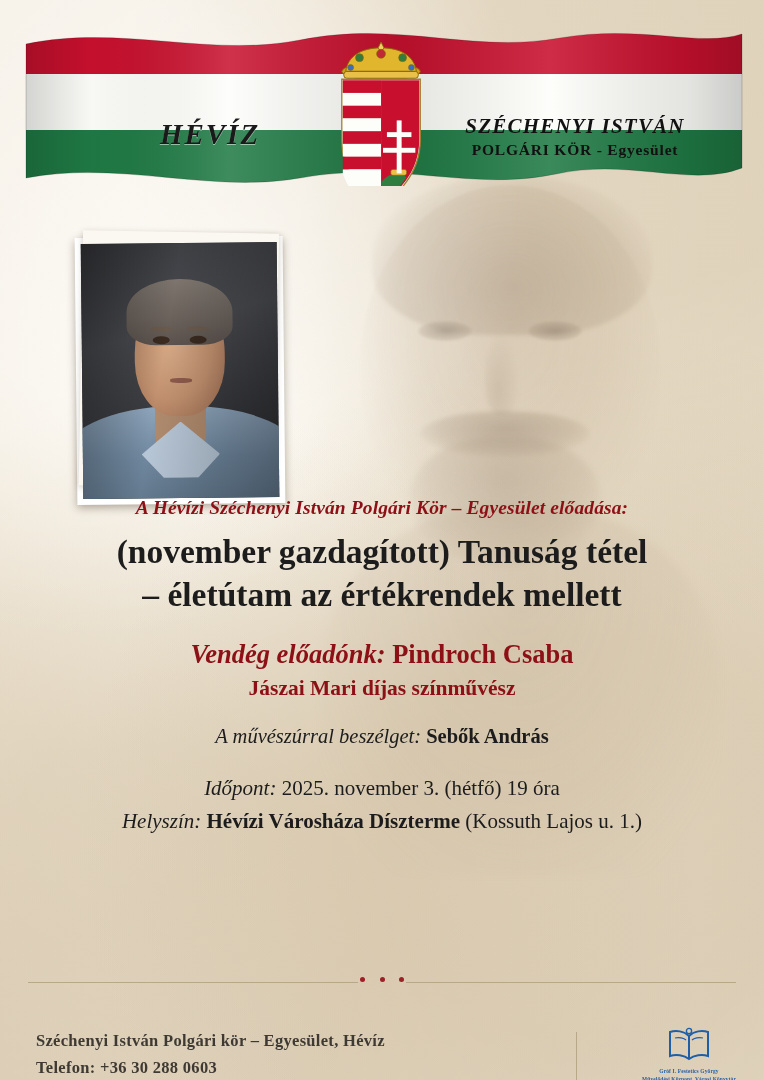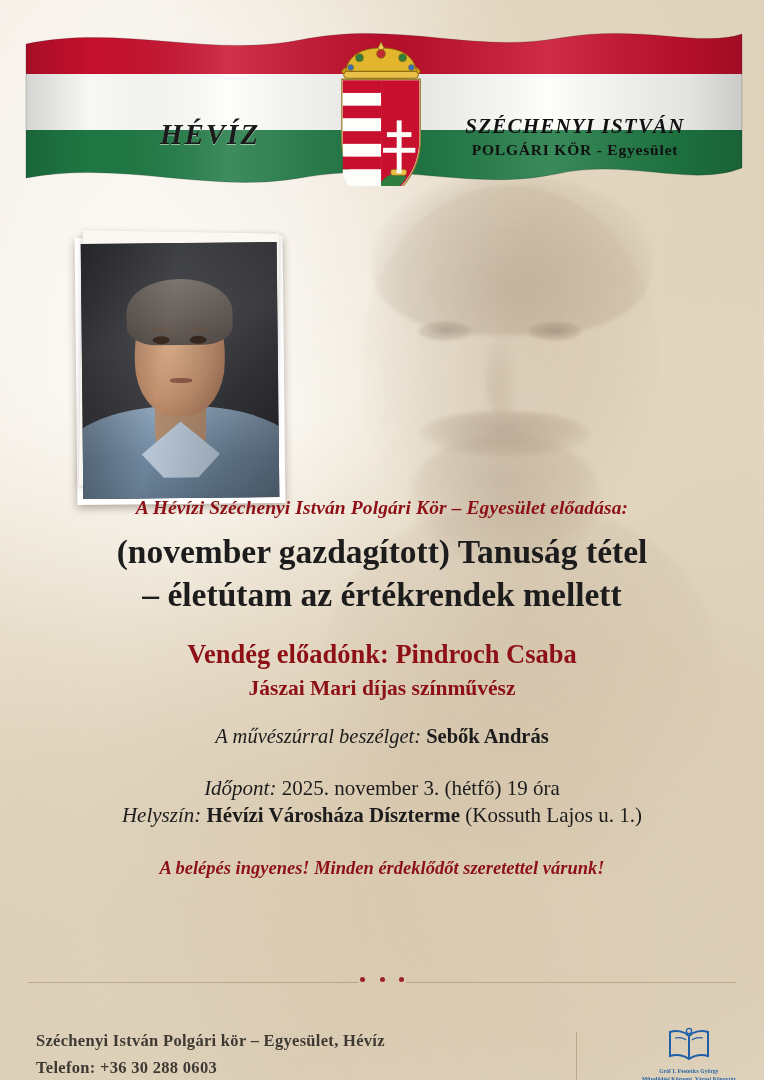--- a/index.html
+++ b/index.html
@@ -303,20 +303,21 @@
     line-height: 1.28;
     padding: 0 26px;
   }
   .presenter-line {
     margin-top: 22px;
     font-size: 26.5px;
     color: #8d1016;
     font-weight: bold;
   }
   .presenter-label {
+    font-style: italic;
     font-weight: bold;
   }
   .presenter-name {
     font-style: normal;
     font-weight: bold;
   }
   .presenter-sub {
     margin-top: 6px;
     font-size: 21.5px;
     font-weight: bold;
@@ -328,21 +329,21 @@
     color: #1c1c1c;
   }
   .host-label { font-style: italic; }
   .host-name { font-weight: bold; }
   .when-line {
     margin-top: 28px;
     font-size: 21px;
     color: #1c1c1c;
   }
   .where-line {
-    margin-top: 2px;
+    margin-top: 8px;
     font-size: 21px;
     color: #1c1c1c;
   }
   .field-label { font-style: italic; }
   .field-strong { font-weight: bold; }
   .free-line {
     margin-top: 30px;
     font-size: 18.5px;
     font-style: italic;
     font-weight: bold;
@@ -558,21 +559,20 @@
     <div class="when-line">
       <span class="field-label">Időpont:</span>
       <span>2025. november 3. (hétfő) 19 óra</span>
     </div>
     <div class="where-line">
       <span class="field-label">Helyszín:</span>
       <span class="field-strong">Hévízi Városháza Díszterme</span>
       <span>(Kossuth Lajos u. 1.)</span>
     </div>
 
-    <div class="free-line">A belépés ingyenes! Minden érdeklődőt szeretettel várunk!</div>
   </div>
 
   <div class="divider-wrap">
     <span class="divider-line left"></span>
     <span class="divider-dots">
         <i></i>
         <i></i>
         <i></i>
       </span>
     <span class="divider-line right"></span>

